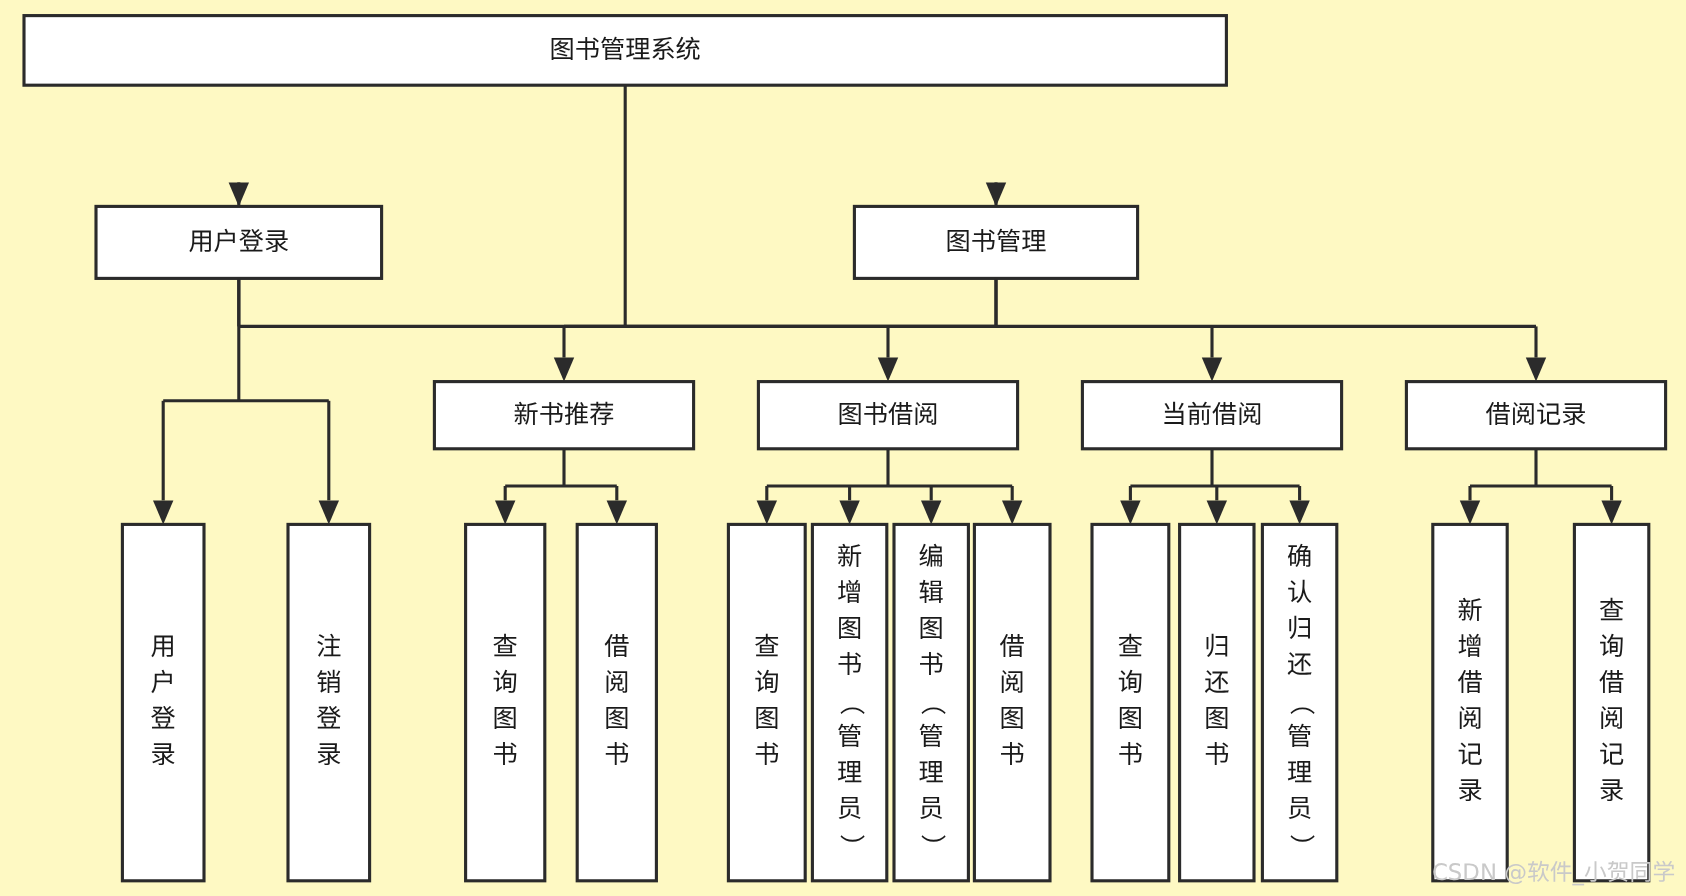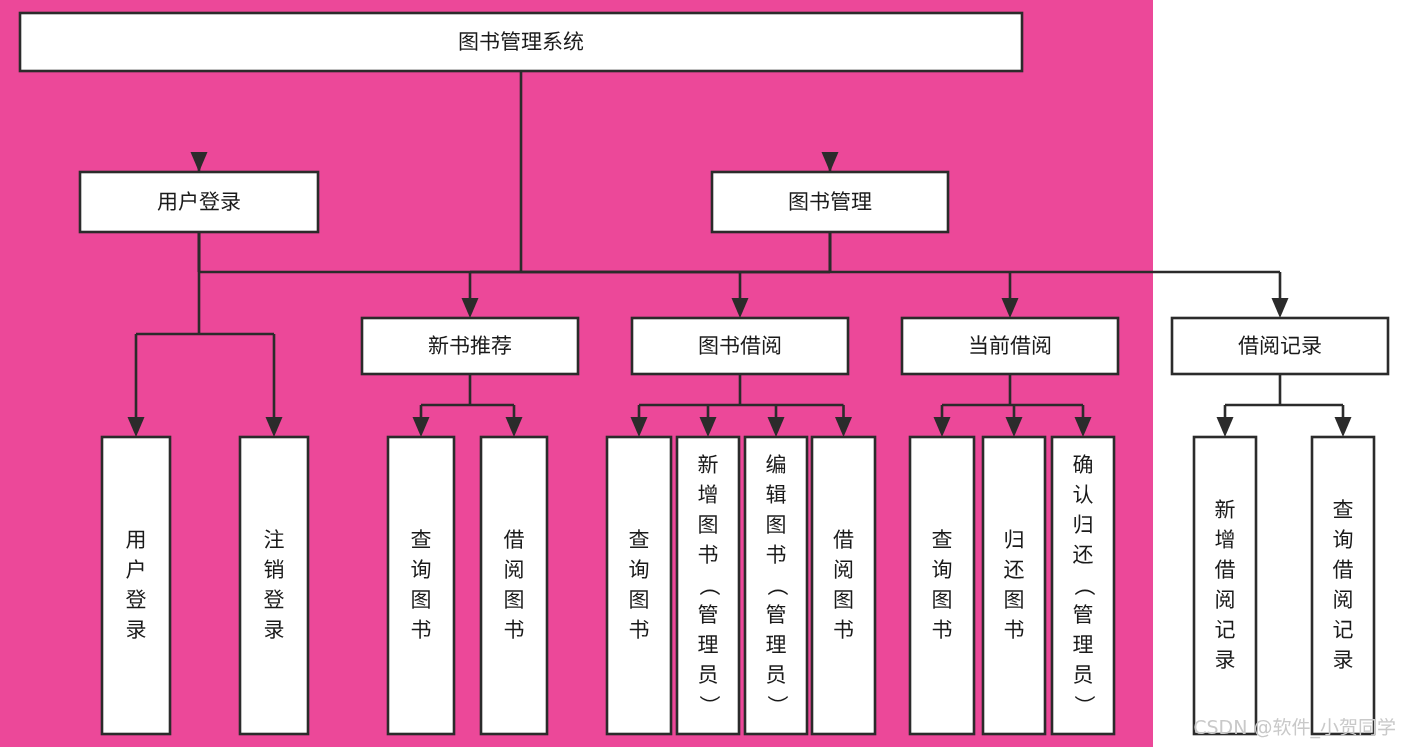--- a/index.html
+++ b/index.html
@@ -9,23 +9,23 @@
     background: #ffffff;
   }
   body {
     width: 1405px;
     height: 747px;
     overflow: hidden;
     font-family: "DejaVu Sans", "Liberation Sans", sans-serif;
   }
   #diagram-root {
     position: relative;
-    width: 1153px;
+    width: 1405px;
     height: 747px;
-    background: #ec4899;
+    background: #fef9c3;
   }
   svg#diagram-svg {
     position: absolute;
     left: 0;
     top: 0;
     width: 1405px;
     height: 747px;
     display: block;
   }
   .node-rect {

